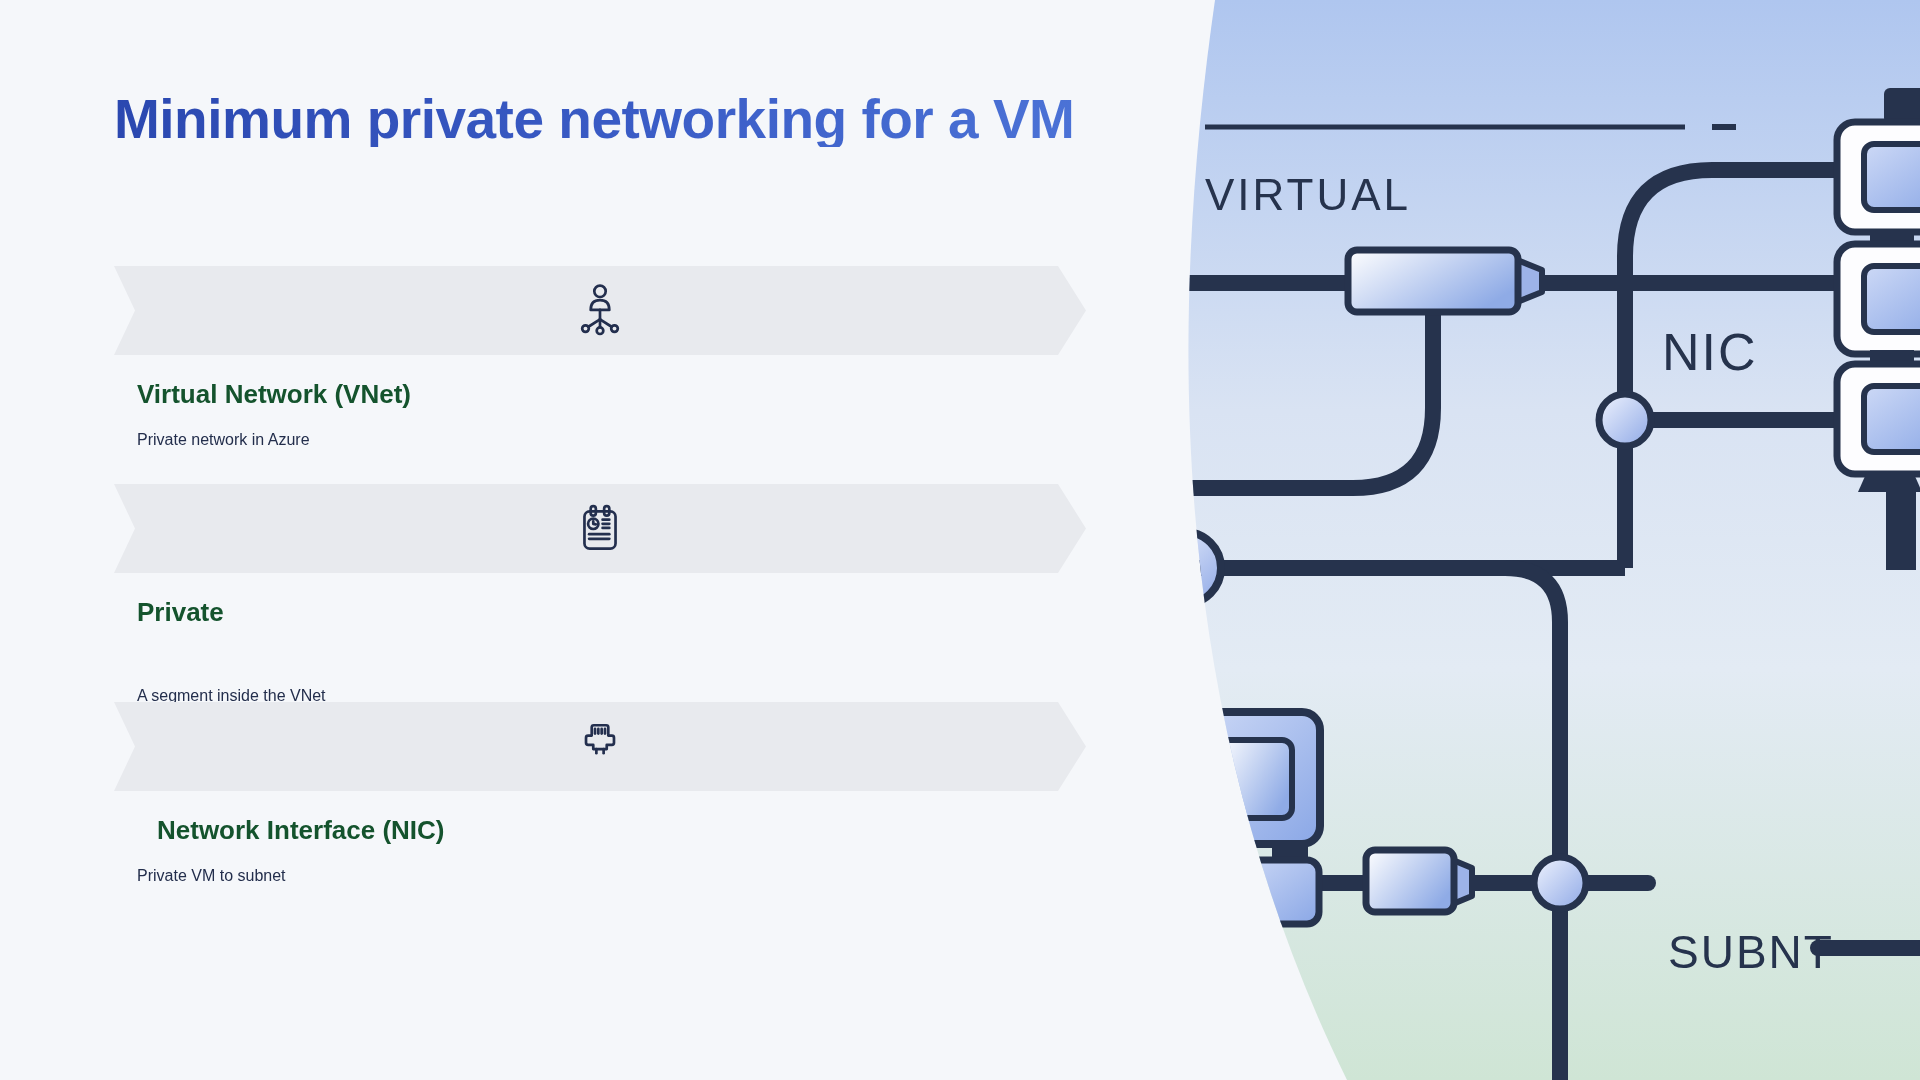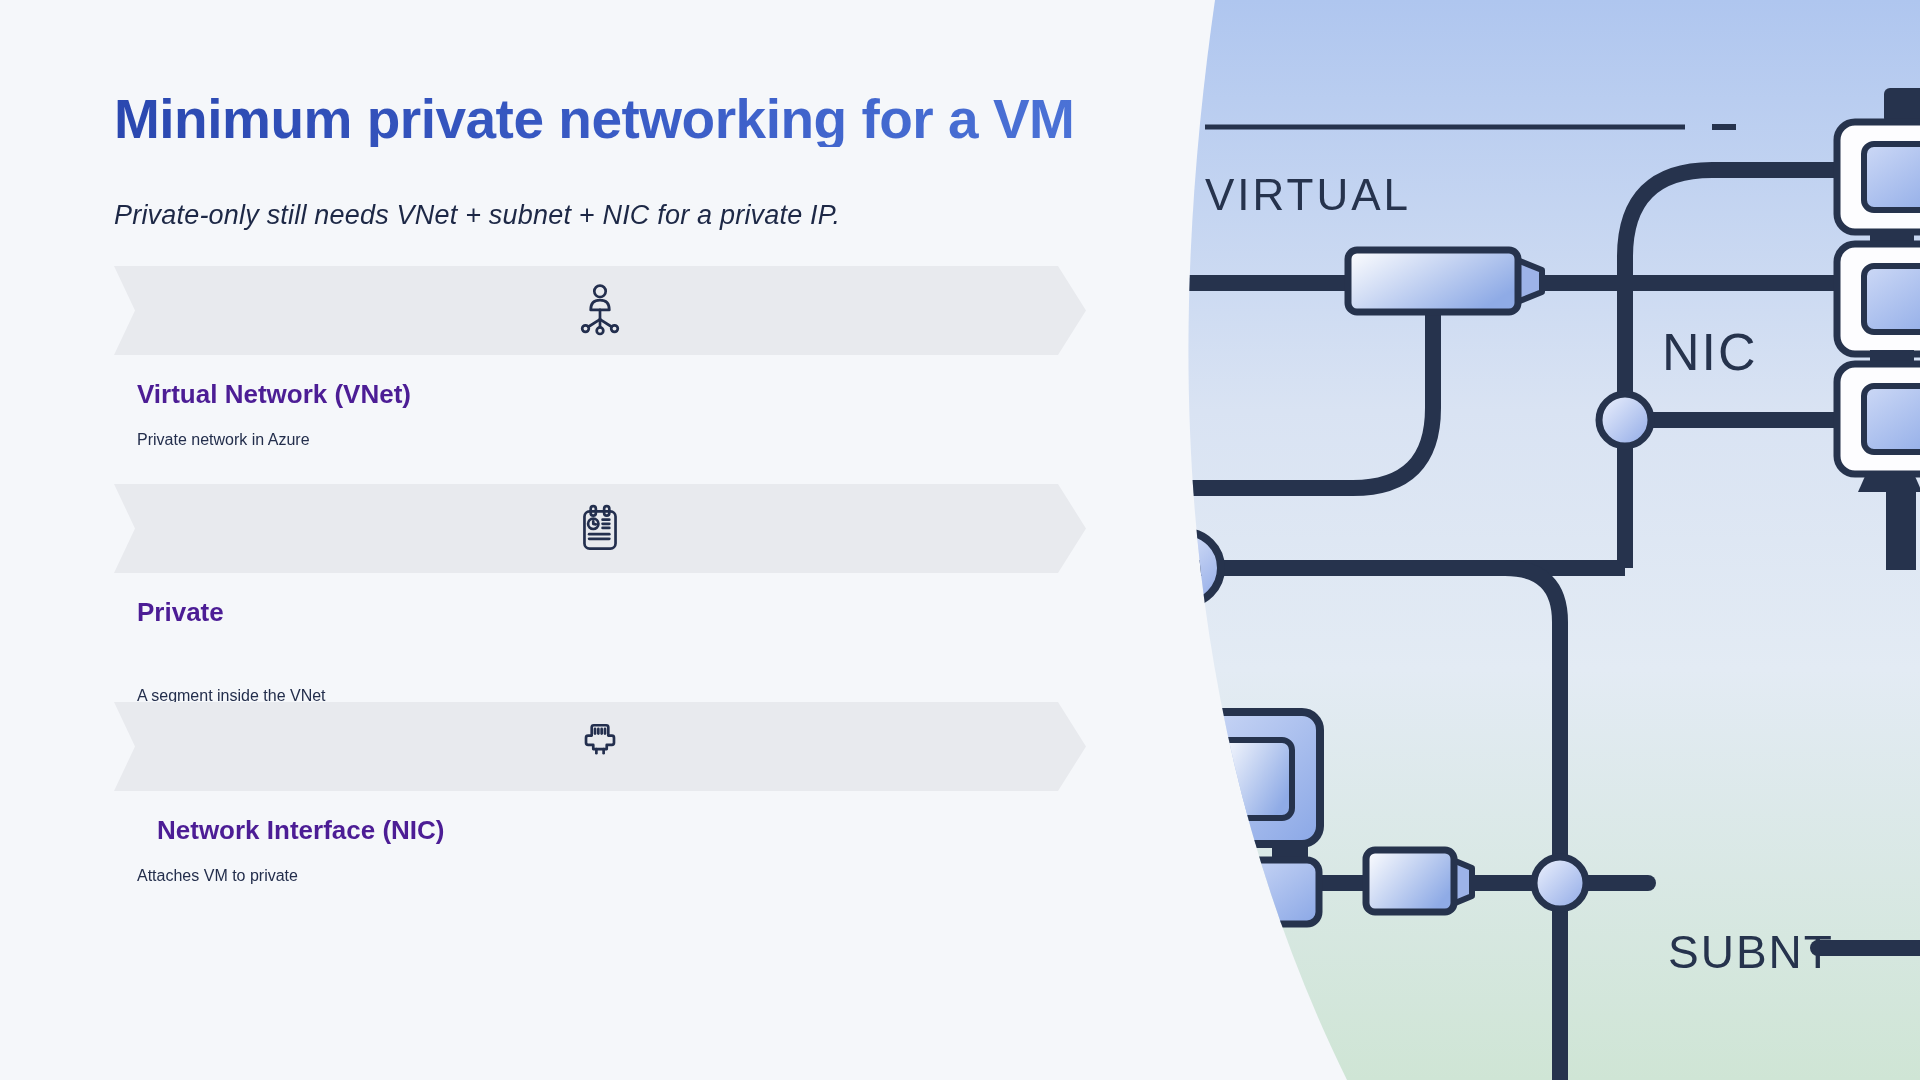--- a/index.html
+++ b/index.html
@@ -29,21 +29,21 @@
   .banner{
     position:absolute;left:114px;width:972px;height:89px;
     background:#e8eaee;
     clip-path:polygon(0 0, calc(100% - 28px) 0, 100% 50%, calc(100% - 28px) 100%, 0 100%, 21px 50%);
     display:flex;align-items:center;justify-content:center;
   }
   .banner-1{top:266px;} .banner-2{top:484px;} .banner-3{top:702px;}
   .step-icon{width:56px;height:58px;display:block;}
   .step-heading{
     position:absolute;left:137px;margin:0;
-    font-size:26px;font-weight:700;line-height:1;color:#4c1d95;white-space:nowrap;
+    font-size:26px;font-weight:700;line-height:1;color:#14532d;white-space:nowrap;
   }
   .heading-1{top:381px;} .heading-2{top:599px;} .heading-3{top:817px;margin-left:20px;}
   .step-desc{
     position:absolute;left:137px;margin:0;
     font-size:16px;font-weight:400;line-height:1;color:#232e4c;white-space:nowrap;
   }
   .desc-1{top:432px;} .desc-2{top:688px;text-decoration:underline;} .desc-3{top:868px;}
   .footnote{
     position:absolute;left:114px;top:951px;margin:0;
     font-size:24px;font-weight:400;line-height:1;color:#232e4c;white-space:nowrap;
@@ -127,21 +127,20 @@
 
       <text class="illu-label" x="1205" y="210" font-size="44" font-weight="500" letter-spacing="3">VIRTUAL</text>
       <text class="illu-label" x="1662" y="370" font-size="52" font-weight="500" letter-spacing="2">NIC</text>
       <text class="illu-label" x="1668" y="968" font-size="46" font-weight="500" letter-spacing="2">SUBNT</text>
     </g>
   </svg>
 
   <div class="content">
 
     <h1 class="page-title">Minimum private networking for a VM</h1>
-    <p class="subtitle">Private-only still needs VNet + subnet + NIC for a private IP.</p>
 
     <div class="banner banner-1">
       <svg class="step-icon" viewBox="0 0 52 56" fill="none" stroke="#232f4e" stroke-width="2.6" stroke-linecap="round" stroke-linejoin="round">
         <circle cx="26" cy="9" r="5.5"></circle>
         <path d="M17 27 C17 19.5 21 17.5 26 17.5 C31 17.5 35 19.5 35 27 Z"></path>
         <path d="M26 27 V36"></path>
         <path d="M26 36 L14.8 43.2"></path>
         <path d="M26 36 L37.2 43.2"></path>
         <path d="M26 36 V43.6"></path>
         <circle cx="12" cy="45" r="3.2"></circle>
@@ -174,16 +173,16 @@
         <path d="M20 7 H32 Q34 7 34 9 V17 H37.5 Q39.5 17 39.5 19 V24 Q39.5 26 37.5 26 H32.5 V30 H19.5 V26 H14.5 Q12.5 26 12.5 24 V19 Q12.5 17 14.5 17 H18 V9 Q18 7 20 7 Z"></path>
         <path d="M21.2 10.5 V15"></path>
         <path d="M24.4 10.5 V15"></path>
         <path d="M27.6 10.5 V15"></path>
         <path d="M30.8 10.5 V15"></path>
         <path d="M22.5 30 V34"></path>
         <path d="M29.5 30 V34"></path>
       </svg>
     </div>
     <h2 class="step-heading heading-3">Network Interface (NIC)</h2>
-    <p class="step-desc desc-3">Attaches VM to private</p>
+    <p class="step-desc desc-3">Private VM to subnet</p>
 
   </div>
 </div>
 
 </body></html>

